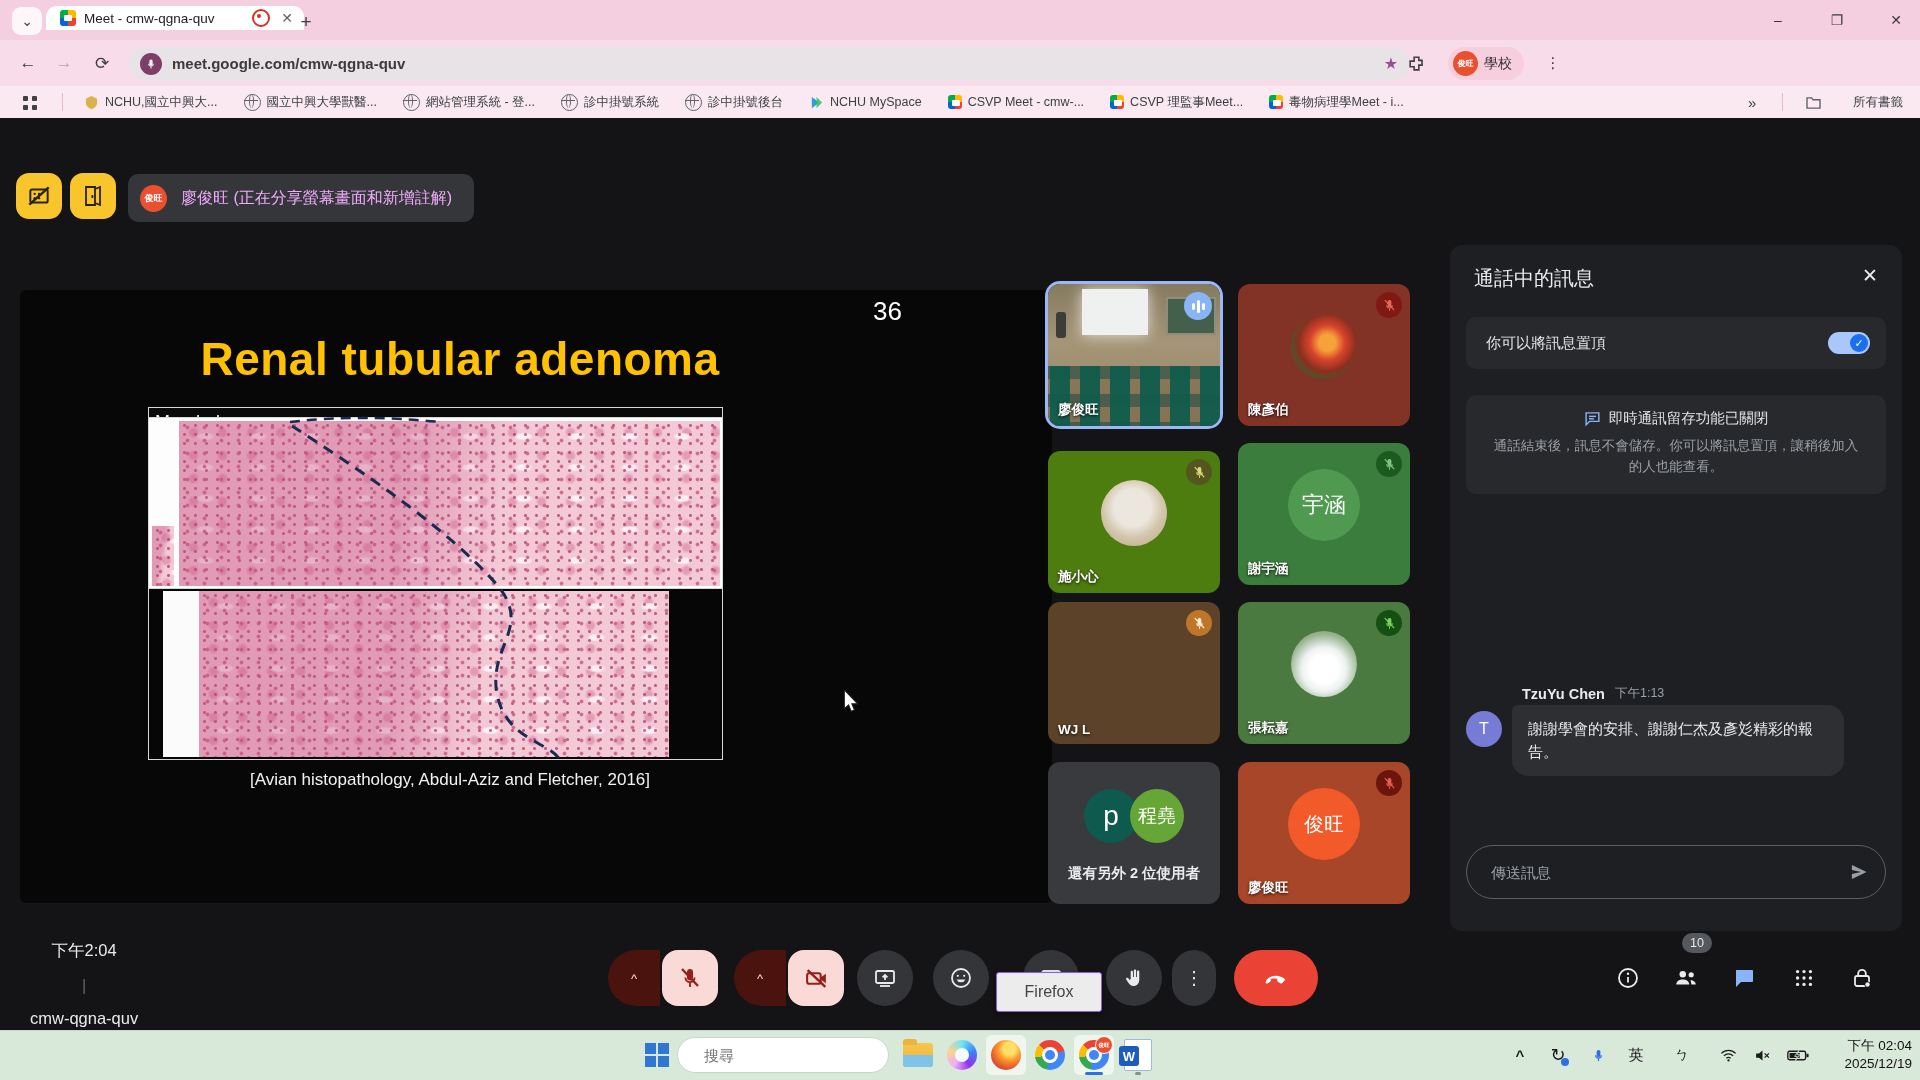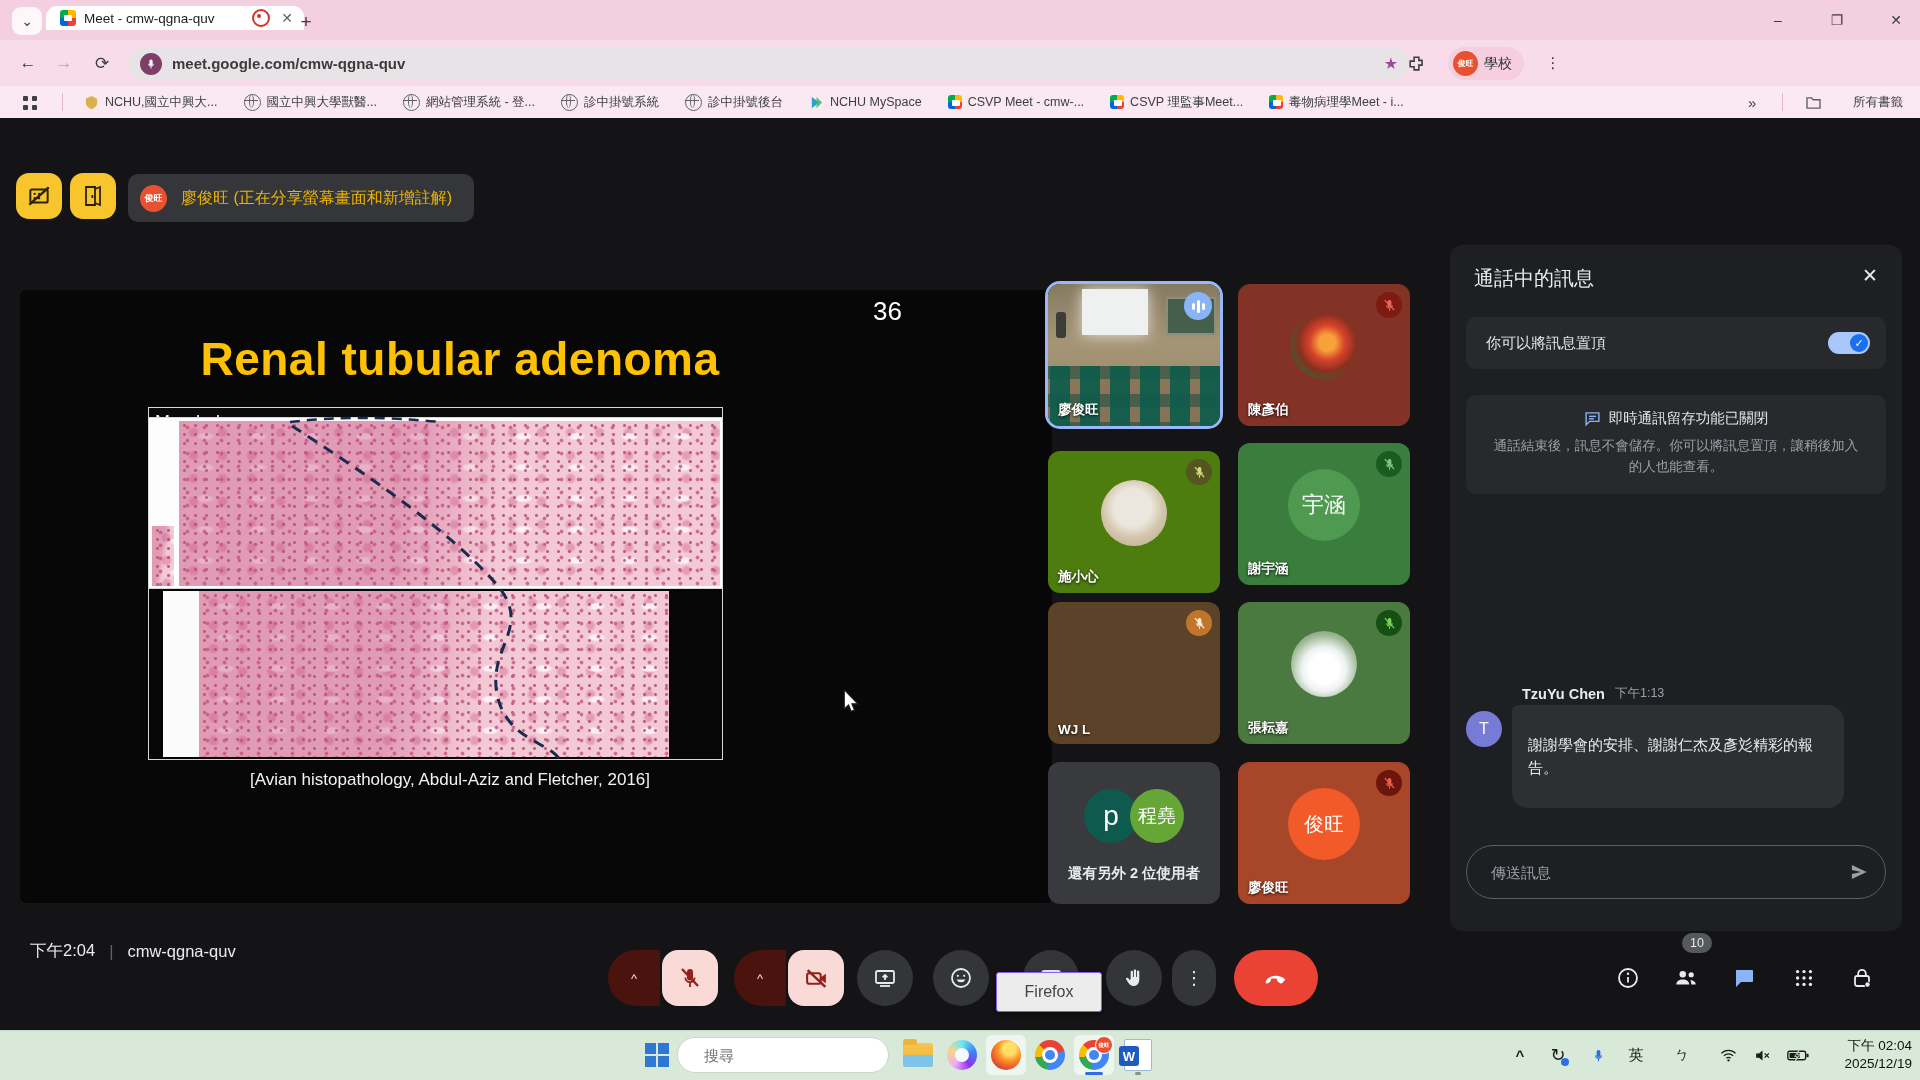--- a/index.html
+++ b/index.html
@@ -39,21 +39,21 @@
   .bm span.lbl{font-size:12.5px;color:#3c4043;white-space:nowrap;}
   .globe{width:15px;height:15px;border-radius:50%;border:1.5px solid #5f6368;position:relative;flex:none;}
   .globe::after{content:"";position:absolute;left:4.5px;top:-1px;width:3px;height:14px;border:1.5px solid #5f6368;border-radius:50%;border-top:none;border-bottom:none;}
   .globe::before{content:"";position:absolute;left:-1px;top:5.5px;width:14px;height:0;border-top:1.5px solid #5f6368;}
   .bmdiv{width:1px;height:18px;background:#e3b7cd;}
 
   
   #meet{left:0;top:118px;width:1920px;height:912px;background:#141416;}
   .ybtn{width:46px;height:46px;border-radius:13px;background:#f8c62c;justify-content:center;}
   #banner-pill{left:128px;top:56px;height:48px;border-radius:10px;background:#35363a;padding:0 22px 0 12px;gap:14px;}
-  #banner-text{font-size:16px;color:#eab308;}
+  #banner-text{font-size:16px;color:#f0abfc;}
 
   #slide{left:20px;top:172px;width:1032px;height:613px;background:#070707;border-radius:6px;overflow:hidden;}
   #slide-num{right:150px;top:6px;color:#fff;font-size:26px;}
   #slide-title{left:0;top:42px;width:880px;text-align:center;color:#ffc103;font-size:46px;font-weight:bold;letter-spacing:.5px;}
   #morph-box{left:128px;top:97px;width:575px;height:31px;border:1.5px solid #d8d8d8;color:#fff;font-size:18px;
     display:flex;align-items:center;padding-left:6px;box-sizing:border-box;background:#0a0a0a;margin-top:20px;}
   .frame{left:128px;width:575px;height:172px;border:1.5px solid #d8d8d8;box-sizing:border-box;overflow:hidden;}
   #frame1{top:127px;background:#fdfdfd;}
   #frame2{top:298px;background:#060606;}
   .tissue{background-color:#f3c9d6;background-image:
@@ -84,29 +84,29 @@
     color:#fff;font-size:11px;display:flex;align-items:center;justify-content:center;}
   #notice-card{top:150px;padding:14px 26px 16px;text-align:center;}
   #notice-head{display:flex;align-items:center;justify-content:center;gap:8px;color:#e1e3e6;font-size:14.5px;}
   #notice-body{margin-top:8px;color:#9aa0a6;font-size:13.5px;line-height:1.55;}
   #msg-sender{left:72px;top:440px;gap:10px;}
   #msg-sender b{font-size:14.5px;color:#e8eaed;}
   #msg-time{font-size:12.5px;color:#9aa0a6;}
   #msg-ava{left:16px;top:466px;width:36px;height:36px;border-radius:50%;background:#767bd6;color:#fff;
     font-size:16px;justify-content:center;}
   #msg-bubble{left:62px;top:460px;max-width:300px;background:#2e2f33;border-radius:6px 16px 16px 16px;
-    padding:28px 16px;color:#e8eaed;font-size:15px;line-height:1.55;}
+    padding:12px 16px;color:#e8eaed;font-size:15px;line-height:1.55;}
   #chat-input{left:16px;top:600px;width:420px;height:54px;border-radius:27px;border:1.5px solid #5a5e63;
     box-sizing:border-box;display:flex;align-items:center;padding:0 16px 0 22px;gap:10px;background:transparent;}
   #chat-input input{flex:1;background:transparent;border:none;outline:none;color:#e8eaed;font-size:15px;
     font-family:inherit;}
   #chat-input input::placeholder{color:#9aa0a6;}
 
   
-  #footer-left{left:30px;top:822px;gap:14px;color:#e8eaed;font-size:16.5px;}
+  #footer-left{left:30px;top:822px;gap:14px;color:#e8eaed;font-size:16.5px;flex-direction:column;}
   #footer-left .sep{color:#5f6368;}
   .cbtn{top:832px;height:56px;background:#333538;border-radius:50%;justify-content:center;}
   .grp{top:832px;height:56px;}
   .grp .chev{position:absolute;left:0;top:0;width:52px;height:56px;background:#4a130d;border-radius:28px 0 0 28px;
     color:#f6d9d5;display:flex;align-items:center;justify-content:center;font-size:13px;}
   .grp .act{position:absolute;right:0;top:0;width:56px;height:56px;background:#f9dad6;border-radius:16px;
     display:flex;align-items:center;justify-content:center;}
   #endcall{left:1234px;top:832px;width:84px;height:56px;border-radius:28px;background:#ea4335;justify-content:center;}
   #tooltip{left:996px;top:854px;width:104px;height:38px;background:#ececec;border:1px solid #8b5cf6;border-radius:3px;
     color:#454545;font-size:16px;display:flex;align-items:center;justify-content:center;box-shadow:0 2px 5px rgba(0,0,0,.4);}

